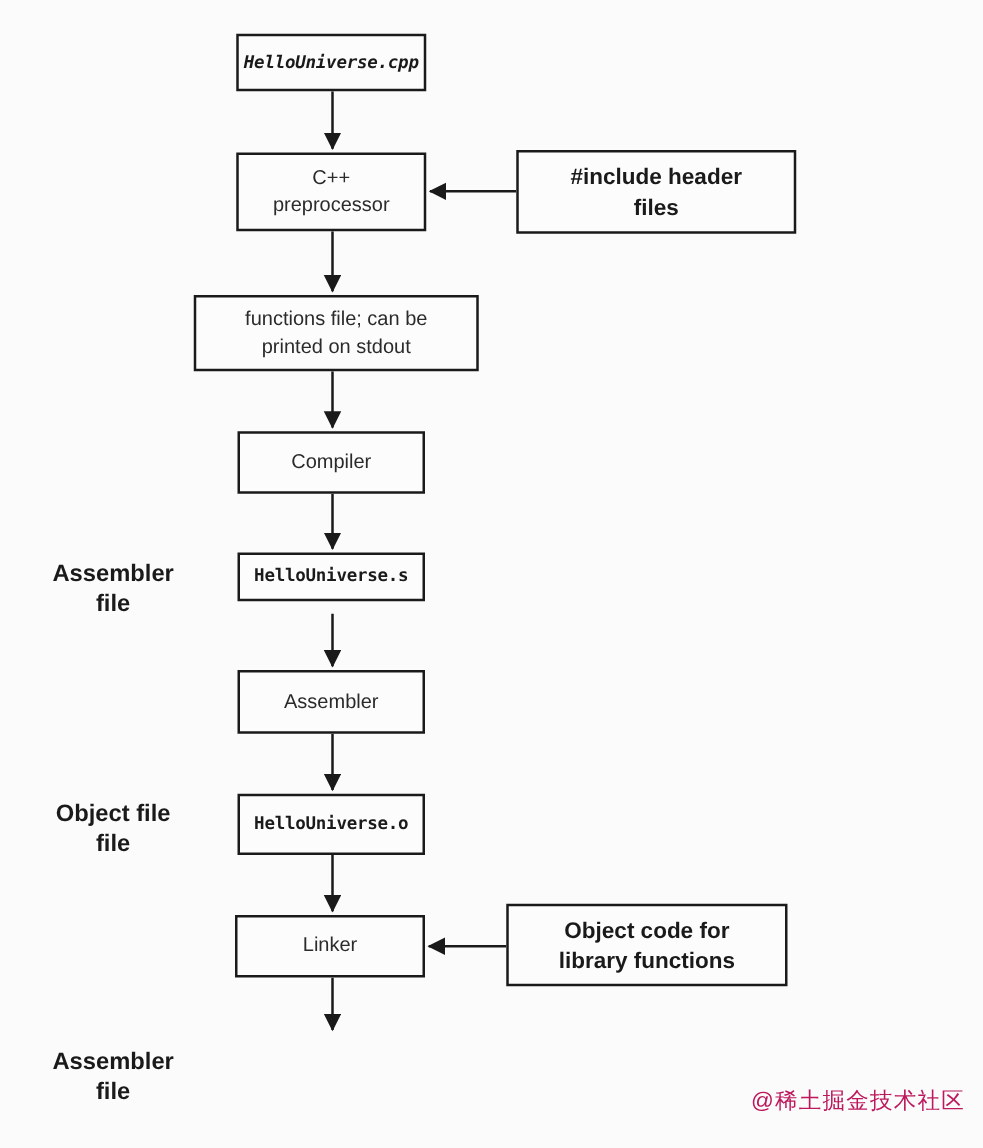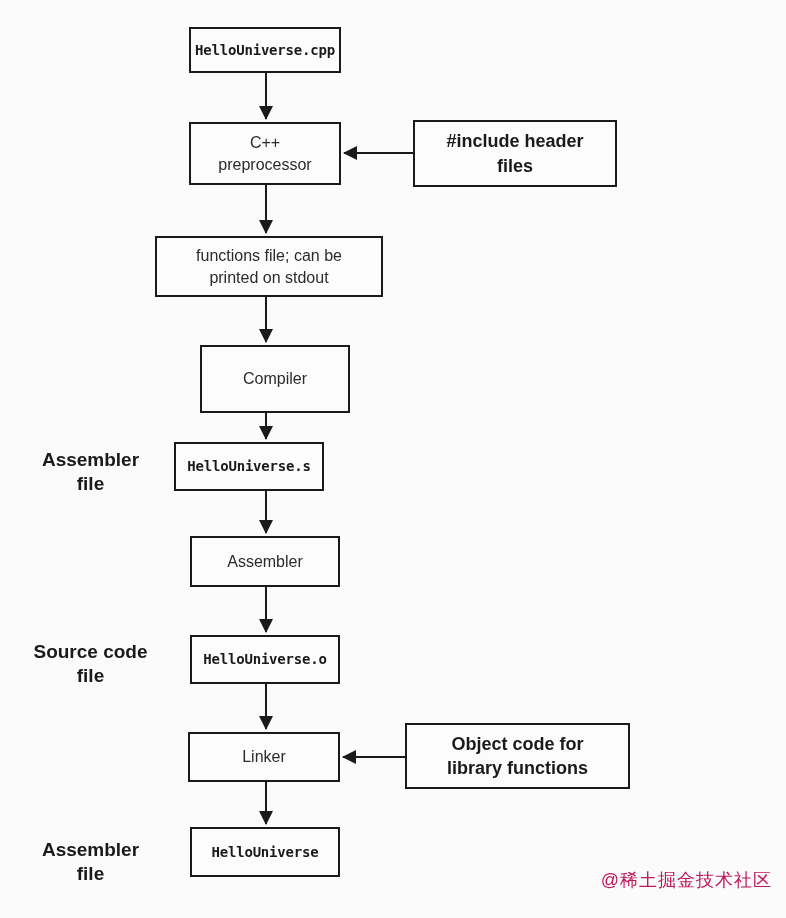--- a/index.html
+++ b/index.html
@@ -94,64 +94,61 @@
       <line x1="266" y1="587" x2="266" y2="632" marker-end="url(#ah)"></line>
       <line x1="266" y1="684" x2="266" y2="729" marker-end="url(#ah)"></line>
       <line x1="266" y1="782" x2="266" y2="824" marker-end="url(#ah)"></line>
       <line x1="413" y1="153" x2="344" y2="153" marker-end="url(#ah)"></line>
       <line x1="405" y1="757" x2="343" y2="757" marker-end="url(#ah)"></line>
     </g>
   </svg>
 
   <div class="stage" style="top:448px">Assembler
 file</div>
-  <div class="stage" style="top:640px">Source code
+  <div class="stage" style="top:640px">Object file
 file</div>
   <div class="stage" style="top:838px">Assembler
 file</div>
 
-  <div class="node mono" style="left:189px; top:27px;  width:152px; height:46px;">
+  <div class="node mono" style="left:189px; top:27px;  width:152px; height:46px;font-style:italic;">
     <span class="label">HelloUniverse.cpp</span>
   </div>
 
   <div class="node sans" style="left:189px; top:122px; width:152px; height:63px;">
     <span class="label">C++
 preprocessor</span>
   </div>
 
   <div class="node sans" style="left:155px; top:236px; width:228px; height:61px;">
     <span class="label">functions file; can be
 printed on stdout</span>
   </div>
 
-  <div class="node sans" style="left:200px; top:345px; width:150px; height:68px;justify-content:center;">
+  <div class="node sans" style="left:190px; top:345px; width:150px; height:50px;justify-content:center;">
     <span class="label">Compiler</span>
   </div>
 
-  <div class="node mono" style="left:174px; top:442px; width:150px; height:49px;">
+  <div class="node mono" style="left:190px; top:442px; width:150px; height:39px;">
     <span class="label">HelloUniverse.s</span>
   </div>
 
   <div class="node sans" style="left:190px; top:536px; width:150px; height:51px;">
     <span class="label">Assembler</span>
   </div>
 
   <div class="node mono" style="left:190px; top:635px; width:150px; height:49px;">
     <span class="label">HelloUniverse.o</span>
   </div>
 
   <div class="node sans" style="left:188px; top:732px; width:152px; height:50px;align-items:center;">
     <span class="label">Linker</span>
   </div>
 
-  <div class="node mono" style="left:190px; top:827px; width:150px; height:50px;">
-    <span class="label">HelloUniverse</span>
-  </div>
 
-  <div class="node note" style="left:413px; top:120px; width:204px; height:67px;">
+  <div class="node note" style="left:413px; top:120px; width:224px; height:67px;">
     <span class="label">#include header
 files</span>
   </div>
 
   <div class="node note" style="left:405px; top:723px; width:225px; height:66px;">
     <span class="label">Object code for
 library functions</span>
   </div>
 
   <div class="watermark">@稀土掘金技术社区</div>

